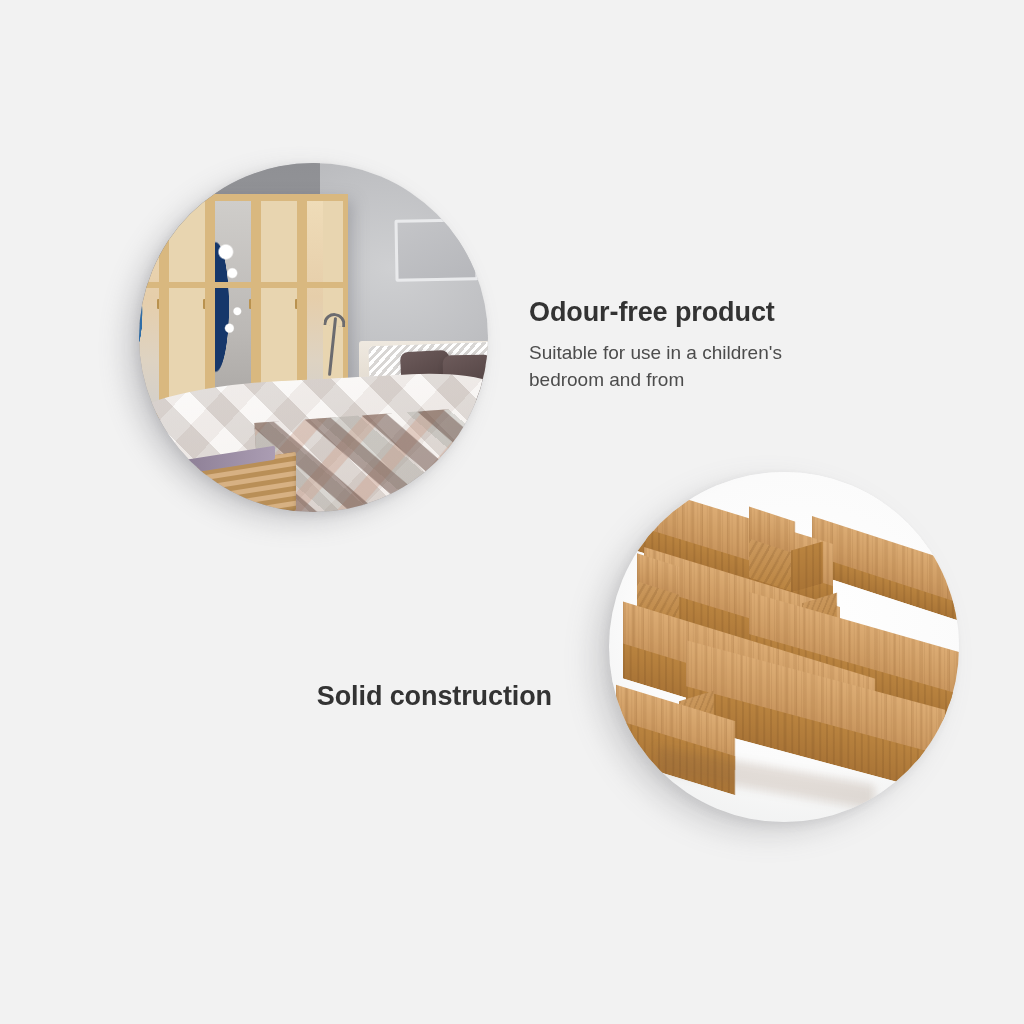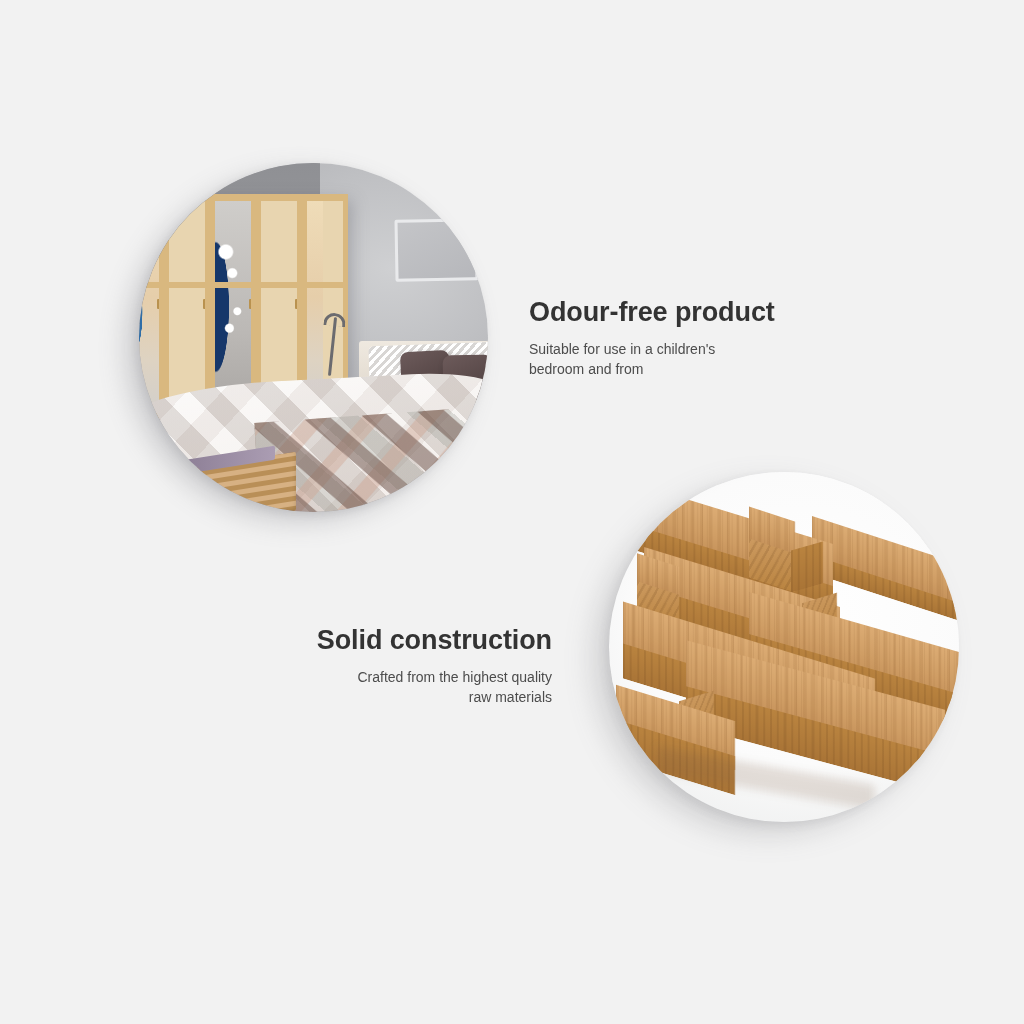--- a/index.html
+++ b/index.html
@@ -270,31 +270,31 @@
   .feature-title {
     margin: 0;
     font-size: 27px;
     font-weight: bold;
     color: #333333;
     letter-spacing: -0.1px;
     line-height: 1.1;
   }
   .feature-sub {
     margin: 12px 0 0 0;
-    font-size: 14px;
+    font-size: 19px;
     font-weight: normal;
     color: #4c4c4c;
     line-height: 1.42;
   }
   #text-odour {
     left: 493px; top: 298px; width: 360px;
     text-align: left;
   }
   #text-solid {
-    left: 156px; top: 626px; width: 360px;
+    left: 156px; top: 682px; width: 360px;
     text-align: right;
   }
 </style>
 </head>
 <body>
 
 <div class="stage">
 
   <div class="medallion" id="medallion-bedroom">
     <div class="scene">
@@ -418,16 +418,15 @@
   </div>
   <div class="medallion-shadow" id="medallion-lumber-shadow"></div>
 
   <div class="text-block" id="text-odour">
     <p class="feature-title">Odour-free product</p>
     <p class="feature-sub"><span>Suitable for use in a children's</span><br><span>bedroom and from</span></p>
   </div>
 
   <div class="text-block" id="text-solid">
     <p class="feature-title">Solid construction</p>
-    <p class="feature-sub"><span>Crafted from the highest quality</span><br><span>raw materials</span></p>
   </div>
 
 </div>
 
 </body></html>

